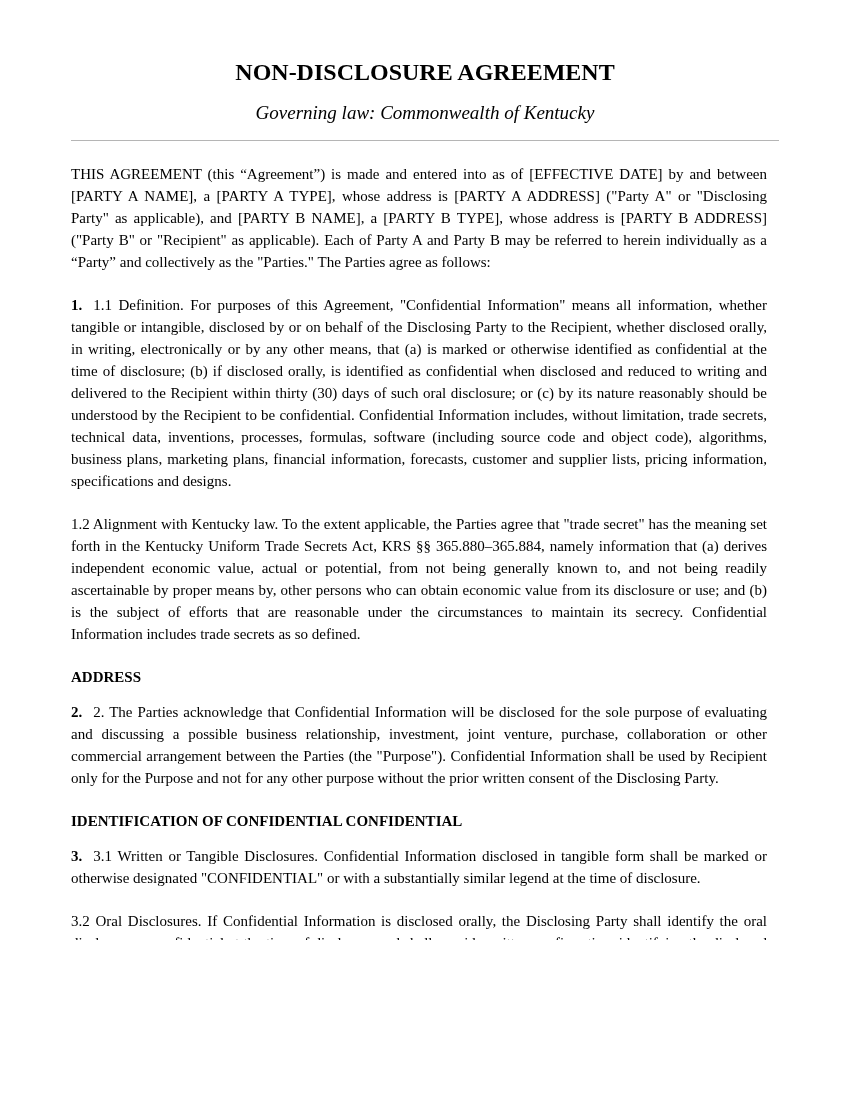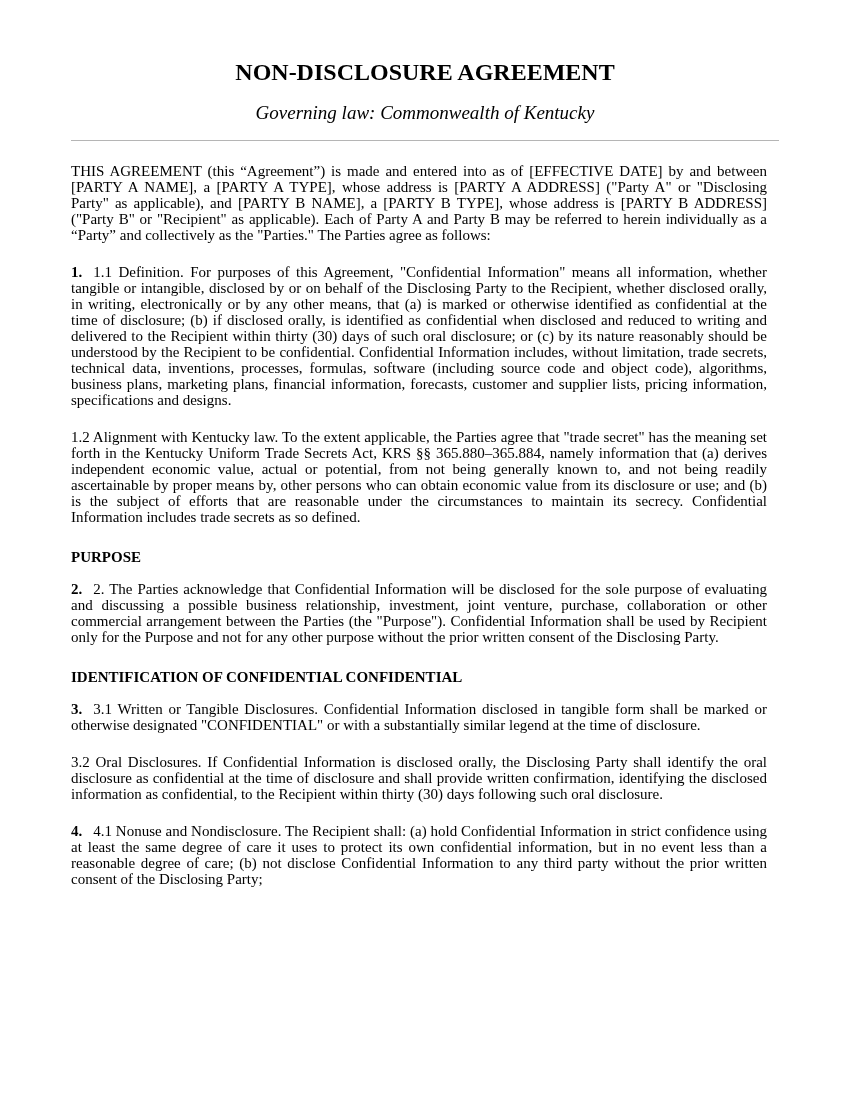--- a/index.html
+++ b/index.html
@@ -29,21 +29,21 @@
     text-align: center;
   }
   .divider {
     margin: 19px 0 22px 0;
     height: 0;
     border: 0;
     border-top: 1px solid #b5b5b5;
   }
   .para {
     font-size: 15px;
-    line-height: 16px;
+    line-height: 22px;
     text-align: justify;
     margin: 0 12px 21px 0;
   }
   .heading {
     font-size: 15px;
     line-height: 22px;
     font-weight: bold;
     margin: 0 0 13px 0;
   }
   .marker {
@@ -62,21 +62,21 @@
     <div class="doc-subtitle">Governing law: Commonwealth of Kentucky</div>
     <div class="divider"></div>
 
     <p class="para">THIS AGREEMENT (this “Agreement”) is made and entered into as of [EFFECTIVE DATE] by and between [PARTY A NAME], a [PARTY A TYPE], whose address is [PARTY A ADDRESS] ("Party A" or "Disclosing Party" as applicable), and [PARTY B NAME], a [PARTY B TYPE], whose address is [PARTY B ADDRESS] ("Party B" or "Recipient" as applicable). Each of Party A and Party B may be referred to herein individually as a “Party” and collectively as the "Parties." The Parties agree as follows:</p>
 
 
     <p class="para"><span class="marker">1.</span><span>1.1 Definition. For purposes of this Agreement, "Confidential Information" means all information, whether tangible or intangible, disclosed by or on behalf of the Disclosing Party to the Recipient, whether disclosed orally, in writing, electronically or by any other means, that (a) is marked or otherwise identified as confidential at the time of disclosure; (b) if disclosed orally, is identified as confidential when disclosed and reduced to writing and delivered to the Recipient within thirty (30) days of such oral disclosure; or (c) by its nature reasonably should be understood by the Recipient to be confidential. Confidential Information includes, without limitation, trade secrets, technical data, inventions, processes, formulas, software (including source code and object code), algorithms, business plans, marketing plans, financial information, forecasts, customer and supplier lists, pricing information, specifications and designs.</span></p>
 
     <p class="para">1.2 Alignment with Kentucky law. To the extent applicable, the Parties agree that "trade secret" has the meaning set forth in the Kentucky Uniform Trade Secrets Act, KRS §§ 365.880–365.884, namely information that (a) derives independent economic value, actual or potential, from not being generally known to, and not being readily ascertainable by proper means by, other persons who can obtain economic value from its disclosure or use; and (b) is the subject of efforts that are reasonable under the circumstances to maintain its secrecy. Confidential Information includes trade secrets as so defined.</p>
 
-    <h2 class="heading">PURPOSE</h2>
+    <h2 class="heading">ADDRESS</h2>
 
     <p class="para"><span class="marker">2.</span><span>2. The Parties acknowledge that Confidential Information will be disclosed for the sole purpose of evaluating and discussing a possible business relationship, investment, joint venture, purchase, collaboration or other commercial arrangement between the Parties (the "Purpose"). Confidential Information shall be used by Recipient only for the Purpose and not for any other purpose without the prior written consent of the Disclosing Party.</span></p>
 
     <h2 class="heading">IDENTIFICATION OF CONFIDENTIAL CONFIDENTIAL</h2>
 
     <p class="para"><span class="marker">3.</span><span>3.1 Written or Tangible Disclosures. Confidential Information disclosed in tangible form shall be marked or otherwise designated "CONFIDENTIAL" or with a substantially similar legend at the time of disclosure.</span></p>
 
     <p class="para">3.2 Oral Disclosures. If Confidential Information is disclosed orally, the Disclosing Party shall identify the oral disclosure as confidential at the time of disclosure and shall provide written confirmation, identifying the disclosed information as confidential, to the Recipient within thirty (30) days following such oral disclosure.</p>
 
 

